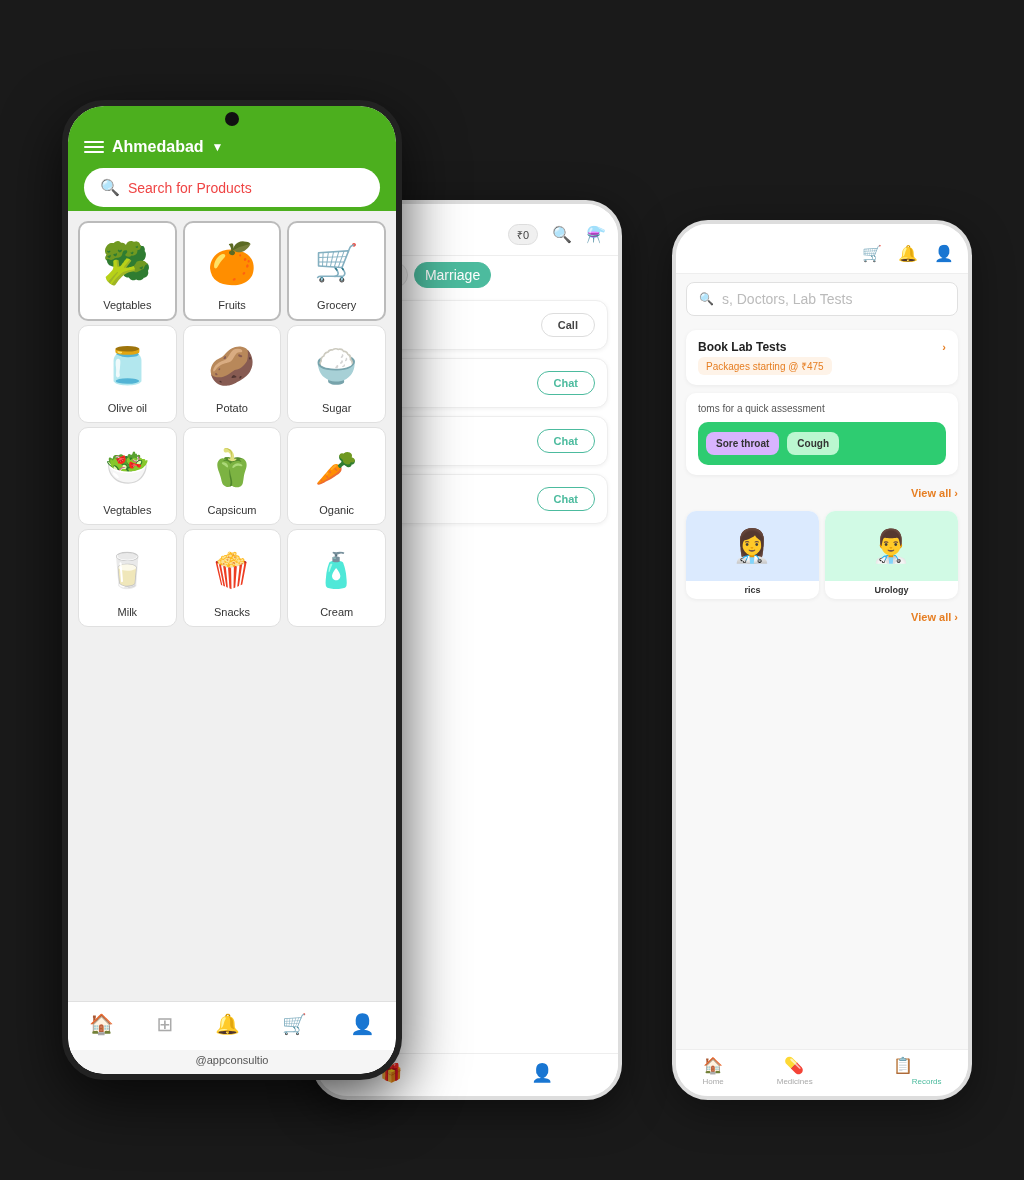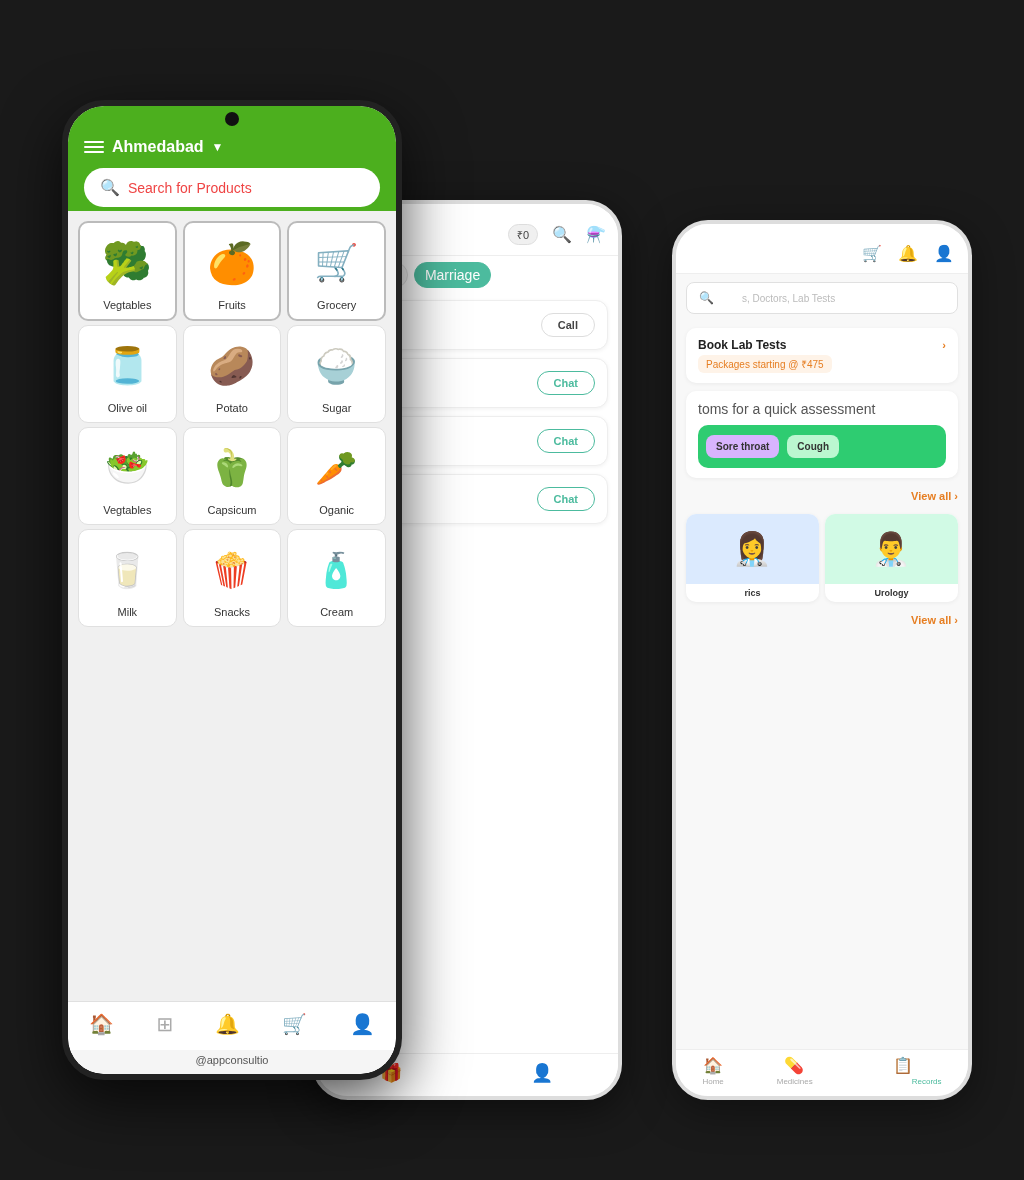--- a/index.html
+++ b/index.html
@@ -339,22 +339,21 @@
       border-radius: 8px;
       border: 1px solid #e0e0e0;
       padding: 8px 12px;
       display: flex;
       align-items: center;
       gap: 8px;
       flex-shrink: 0;
     }
     .phone3-search-text {
       color: #bbb;
-      font-size: 10px;
-      margin-left: 20px;
+      font-size: 14px;
     }
     .phone3-content {
       flex: 1;
       overflow: hidden;
       padding: 6px 10px;
       display: flex;
       flex-direction: column;
       gap: 8px;
     }
     .lab-card {
@@ -380,21 +379,21 @@
       margin-top: 3px;
       display: inline-block;
     }
     .symptom-section {
       background: white;
       border-radius: 10px;
       padding: 10px 12px;
       box-shadow: 0 1px 4px rgba(0,0,0,0.06);
     }
     .symptom-title {
-      font-size: 14px;
+      font-size: 10px;
       color: #555;
       margin-bottom: 8px;
     }
     .symptom-chips {
       background: #2ecc71;
       border-radius: 10px;
       padding: 10px 8px;
       display: flex;
       gap: 8px;
     }

